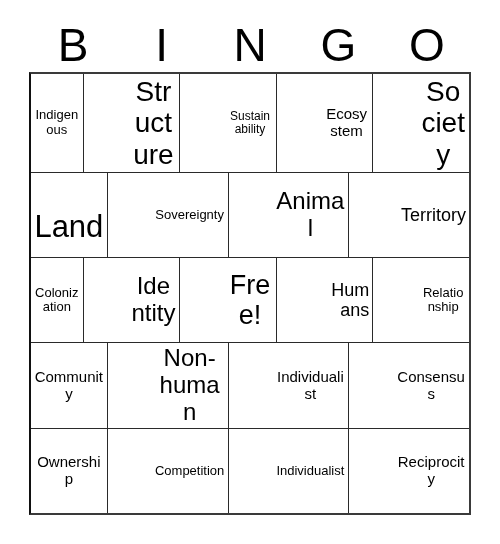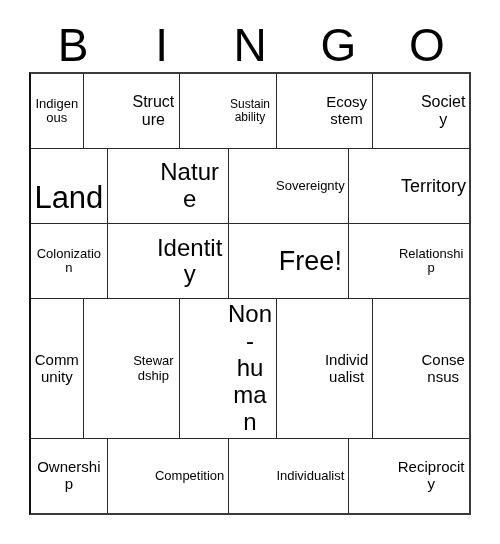--- a/index.html
+++ b/index.html
@@ -84,21 +84,21 @@
   }
   .cell-text {
     display: block;
     width: 100%;
   }
   
   .fs-xs  { font-size: 12px; }
   .fs-s   { font-size: 13px; }
   .fs-m   { font-size: 15px; }
   .fs-l   { font-size: 18px; text-align: right; }
-  .fs-xl  { font-size: 16px; }
+  .fs-xl  { font-size: 28px; }
   .fs-xxl { font-size: 24px; }
   .fs-3xl { font-size: 27px; }
   .fs-4xl { font-size: 31px; margin-top: 25px; }
 </style>
 </head>
 <body>
 
 <div id="bingo-card">
 
   <div id="header-row">
@@ -127,51 +127,51 @@
       <div class="cell last-col">
         <span class="cell-text fs-xl">Society</span>
       </div>
     </div>
 
     <div class="grid-row">
       <div class="cell">
         <span class="cell-text fs-4xl">Land</span>
       </div>
       <div class="cell">
-        <span class="cell-text fs-xxl">Nature</span>
+        <span class="cell-text fs-s">Sovereignty</span>
       </div>
       <div class="cell">
-        <span class="cell-text fs-s">Sovereignty</span>
+        <span class="cell-text fs-xxl">Animal</span>
       </div>
       <div class="cell last-col">
         <span class="cell-text fs-l">Territory</span>
       </div>
     </div>
 
     <div class="grid-row">
       <div class="cell">
         <span class="cell-text fs-s">Colonization</span>
       </div>
       <div class="cell">
         <span class="cell-text fs-xxl">Identity</span>
       </div>
       <div class="cell">
         <span class="cell-text fs-3xl">Free!</span>
       </div>
+      <div class="cell">
+        <span class="cell-text fs-l">Humans</span>
+      </div>
       <div class="cell last-col">
         <span class="cell-text fs-s">Relationship</span>
       </div>
     </div>
 
     <div class="grid-row">
       <div class="cell">
         <span class="cell-text fs-m">Community</span>
-      </div>
-      <div class="cell">
-        <span class="cell-text fs-s">Stewardship</span>
       </div>
       <div class="cell">
         <span class="cell-text fs-xxl">Non-human</span>
       </div>
       <div class="cell">
         <span class="cell-text fs-m">Individualist</span>
       </div>
       <div class="cell last-col">
         <span class="cell-text fs-m">Consensus</span>
       </div>

